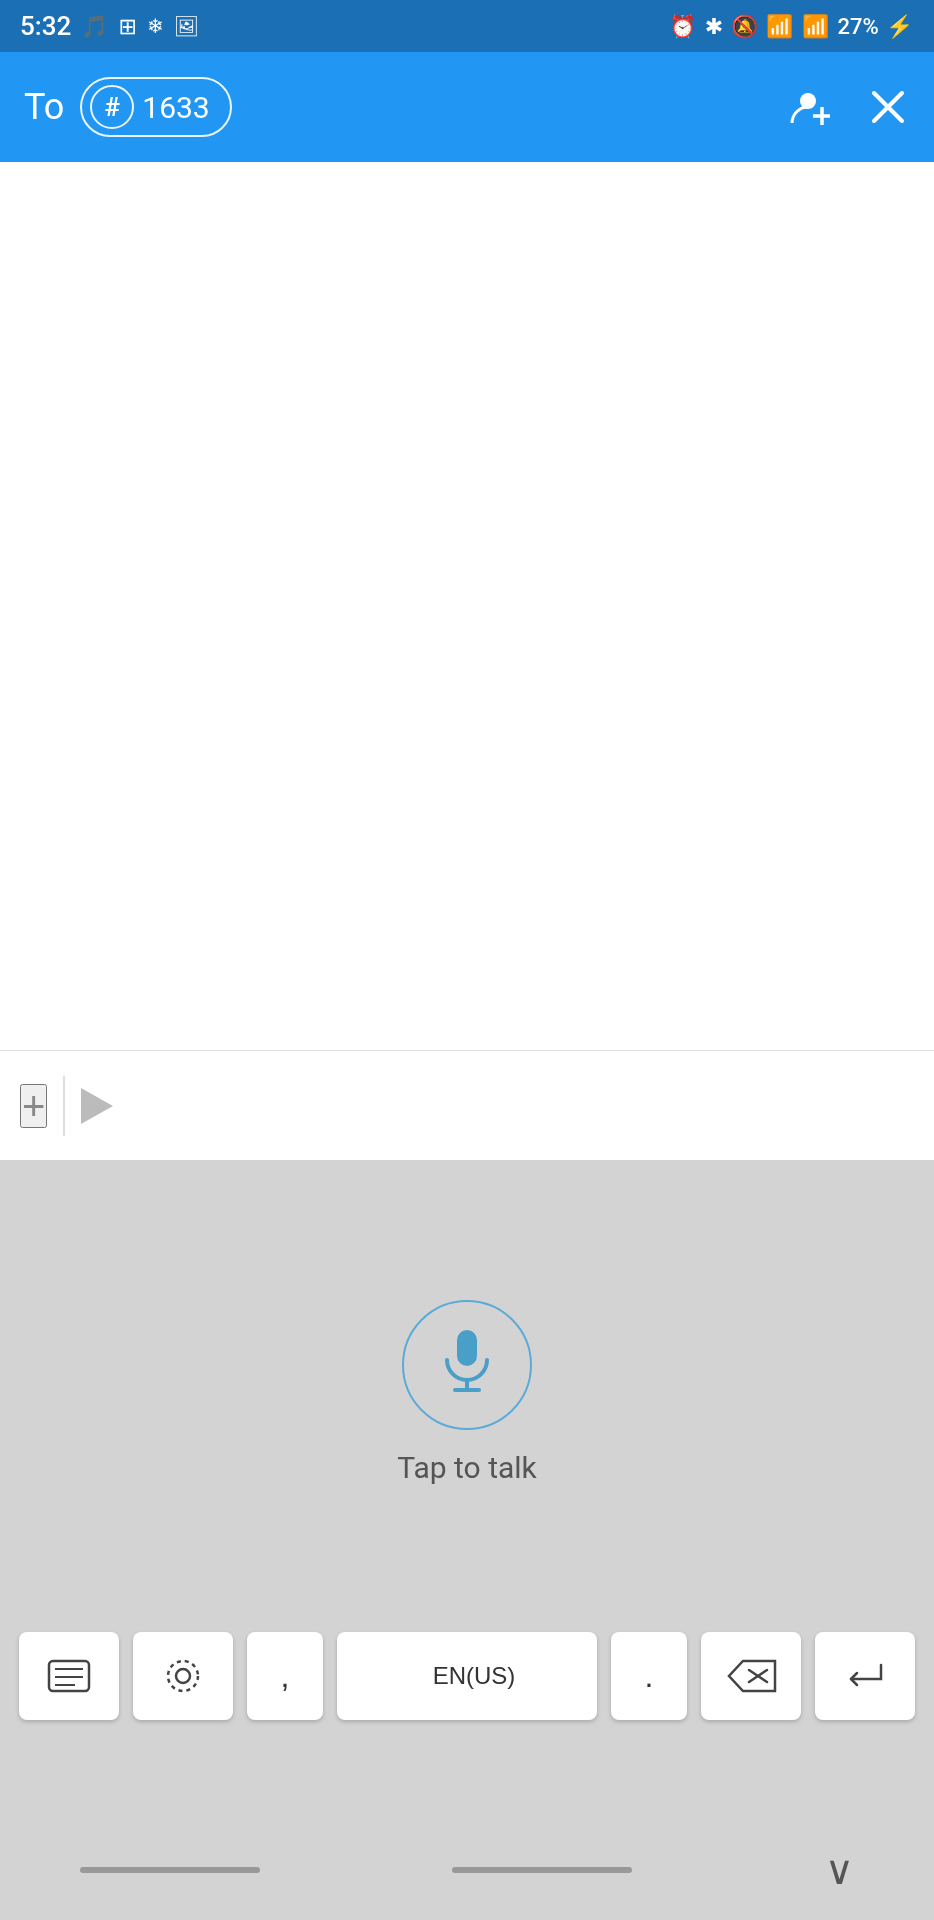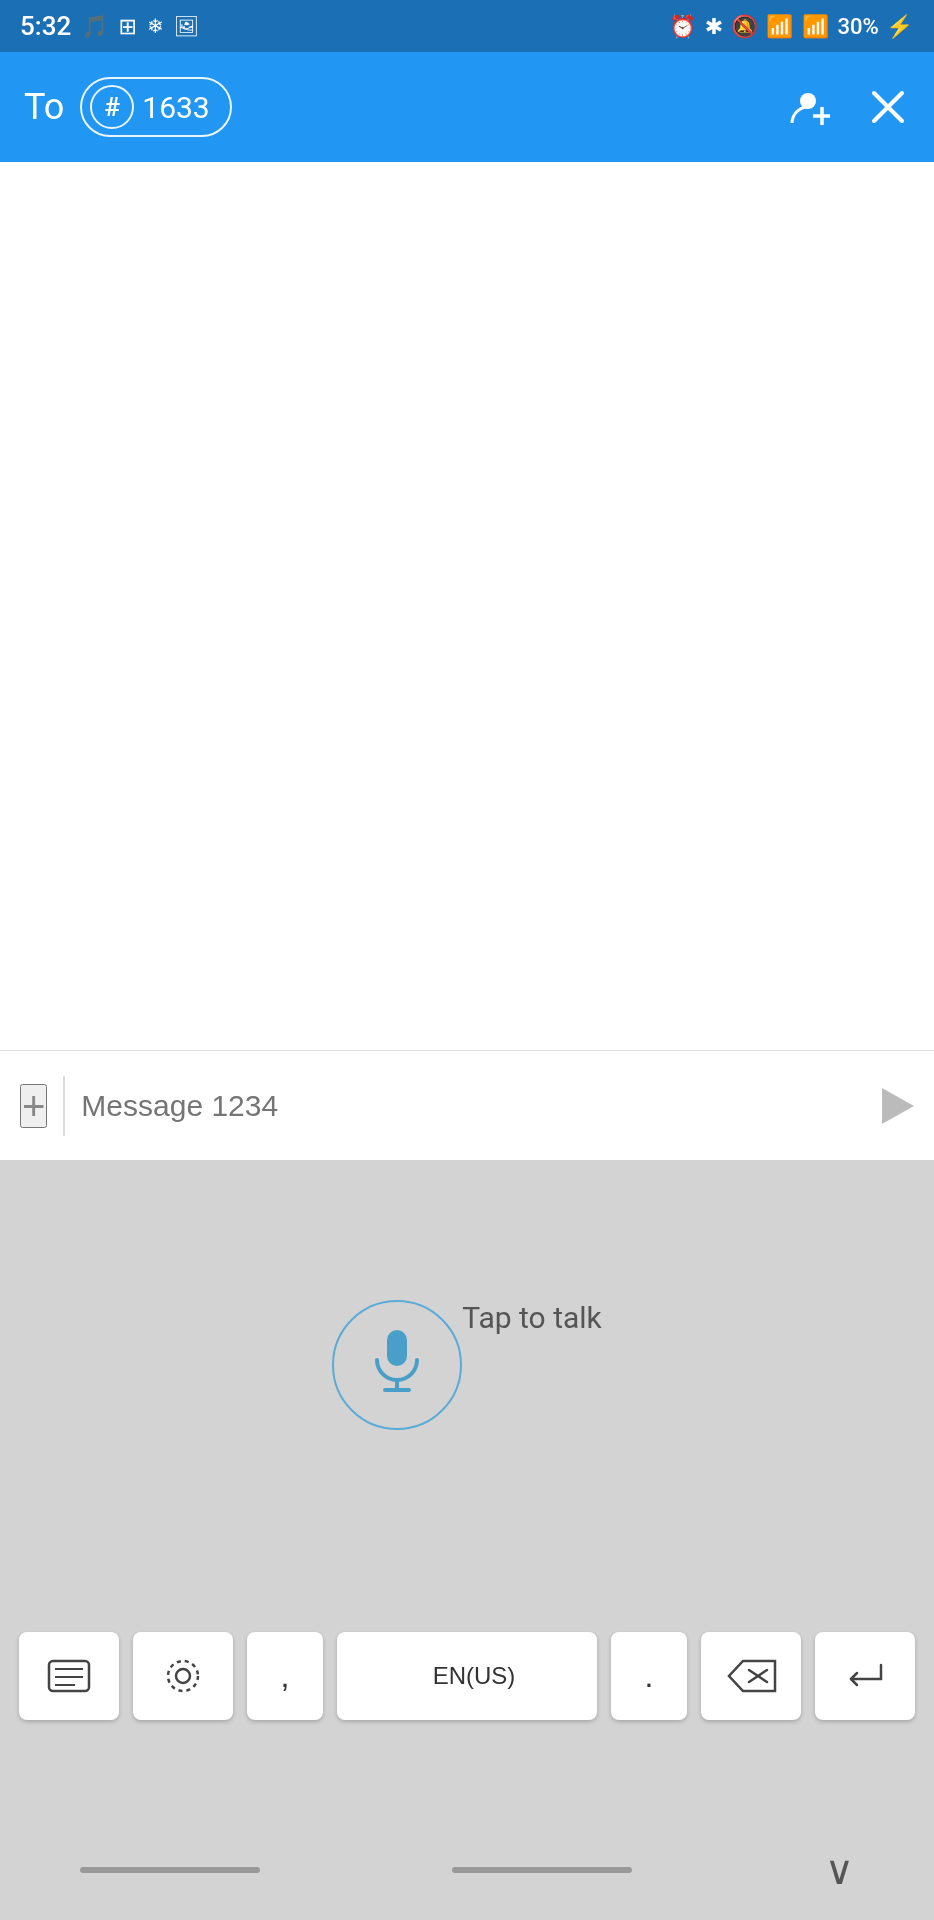--- a/index.html
+++ b/index.html
@@ -152,22 +152,22 @@
       height: 660px;
       display: flex;
       flex-direction: column;
       align-items: center;
       justify-content: flex-start;
       flex-shrink: 0;
       padding-top: 40px;
     }
     .voice-section {
       display: flex;
-      flex-direction: row;
-      align-items: flex-start;
+      flex-direction: column;
+      align-items: center;
       margin-bottom: 30px;
       margin-top: 100px;
     }
     .mic-circle {
       width: 130px;
       height: 130px;
       border-radius: 50%;
       border: 2.5px solid #5babd8;
       background: transparent;
       display: flex;
@@ -251,21 +251,21 @@
     <span style="font-size:22px;">⊞</span>
     <span style="font-size:20px;">❄</span>
     <span style="font-size:20px;">🖼</span>
   </div>
   <div class="status-bar-right">
     <span>⏰</span>
     <span>✱</span>
     <span>🔕</span>
     <span>📶</span>
     <span>📶</span>
-    <span>30%</span>
+    <span>27%</span>
     <span>⚡</span>
   </div>
 </div>
 
 <div class="top-bar">
   <span class="to-label">To</span>
   <div class="recipient-chip">
     <div class="chip-hash">
       <span>#</span>
     </div>
@@ -288,21 +288,20 @@
     </button>
   </div>
 </div>
 
 <div class="message-area">
 </div>
 
 <div class="input-bar">
   <button class="input-bar-plus">+</button>
   <div class="input-divider"></div>
-  <input class="message-input" type="text" placeholder="Message 1234" style="">
   <button class="send-btn">
     <div class="send-icon"></div>
   </button>
 </div>
 
 <div class="keyboard-area" style="position:relative;">
   <div class="voice-section">
     <button class="mic-circle">
       <span class="mic-icon">
         <svg width="52" height="64" viewBox="0 0 52 64" fill="none">

